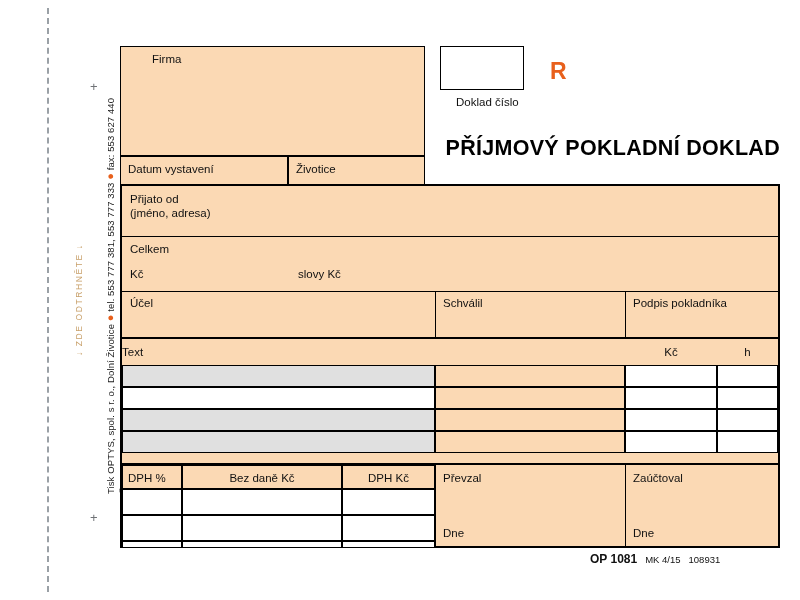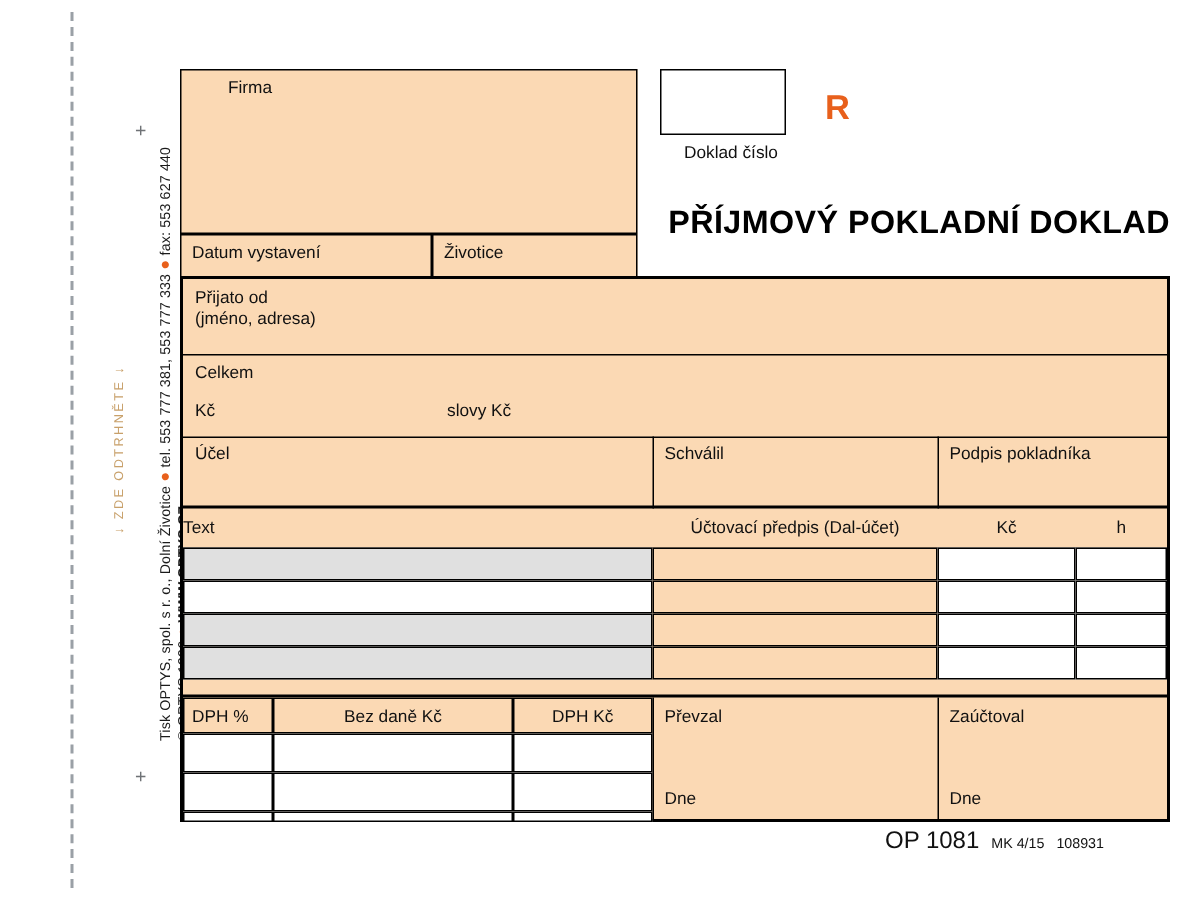--- a/index.html
+++ b/index.html
@@ -162,21 +162,21 @@
   }
 
   #footer-code {
     position: absolute;
     left: 470px;
     top: 524px;
     font-size: 9.5px;
     color: #111;
     white-space: nowrap;
   }
-  #footer-code b { font-weight: normal; font-size: 16px; }
+  #footer-code b { font-weight: bold; font-size: 12px; }
   #footer-code span.sep { display:inline-block; width:8px; }
 </style>
 </head>
 <body>
 
 <div id="page">
 
   <div class="perf-line"></div>
   <div class="plus-mark plus-top">+</div>
   <div class="plus-mark plus-bottom">+</div>
@@ -226,21 +226,20 @@
 
     <div class="lbl" style="left:10px; top:268px;">Účel</div>
     <div class="lbl" style="left:323px; top:268px;">Schválil</div>
     <div class="lbl" style="left:513px; top:268px;">Podpis pokladníka</div>
     <div class="vline" style="left:315px; top:263px; height:48px;"></div>
     <div class="vline" style="left:505px; top:263px; height:48px;"></div>
 
     <div class="hline thick" style="left:2px; top:309px; width:656px;"></div>
 
     <div class="lbl c" style="left:2px; top:317px; width:313px; text-align:left;">Text</div>
-    <div class="lbl c" style="left:315px; top:317px; width:190px; text-align:center;">Účtovací předpis (Dal-účet)</div>
     <div class="lbl c" style="left:505px; top:317px; width:92px; text-align:center;">Kč</div>
     <div class="lbl c" style="left:597px; top:317px; width:61px; text-align:center;">h</div>
 
     <div class="hline" style="left:2px; top:337px; width:656px;"></div>
 
     <div class="box grey tr-text" style="top:337px;"></div>
     <div class="box peach tr-uct" style="top:337px;"></div>
     <div class="box white tr-kc" style="top:337px;"></div>
     <div class="box white tr-h" style="top:337px;"></div>
 

